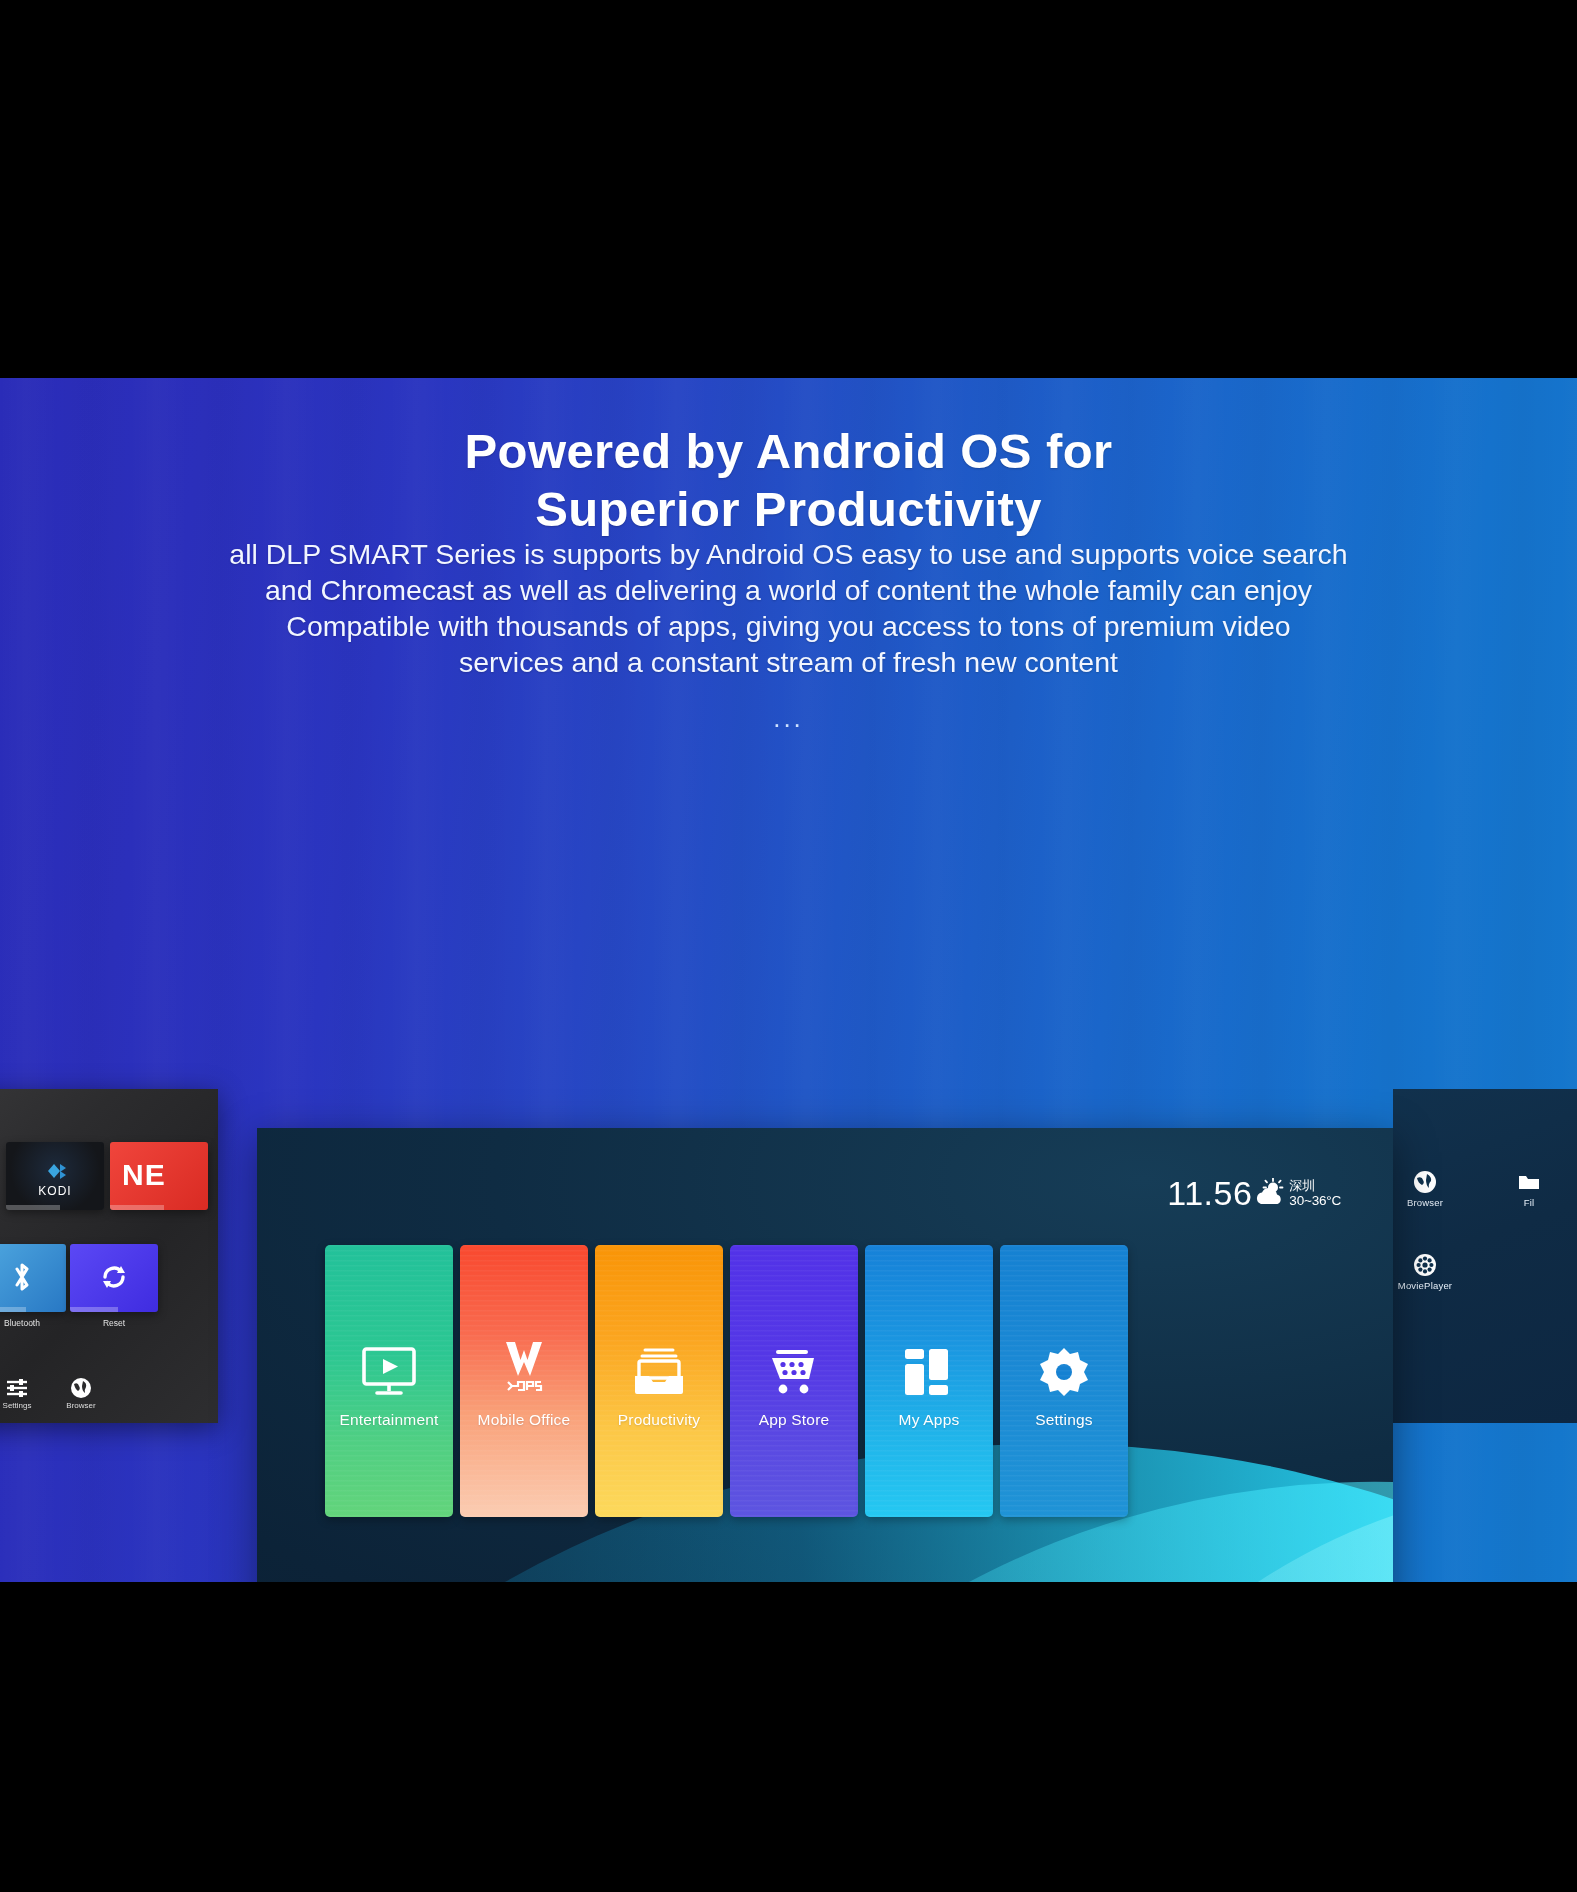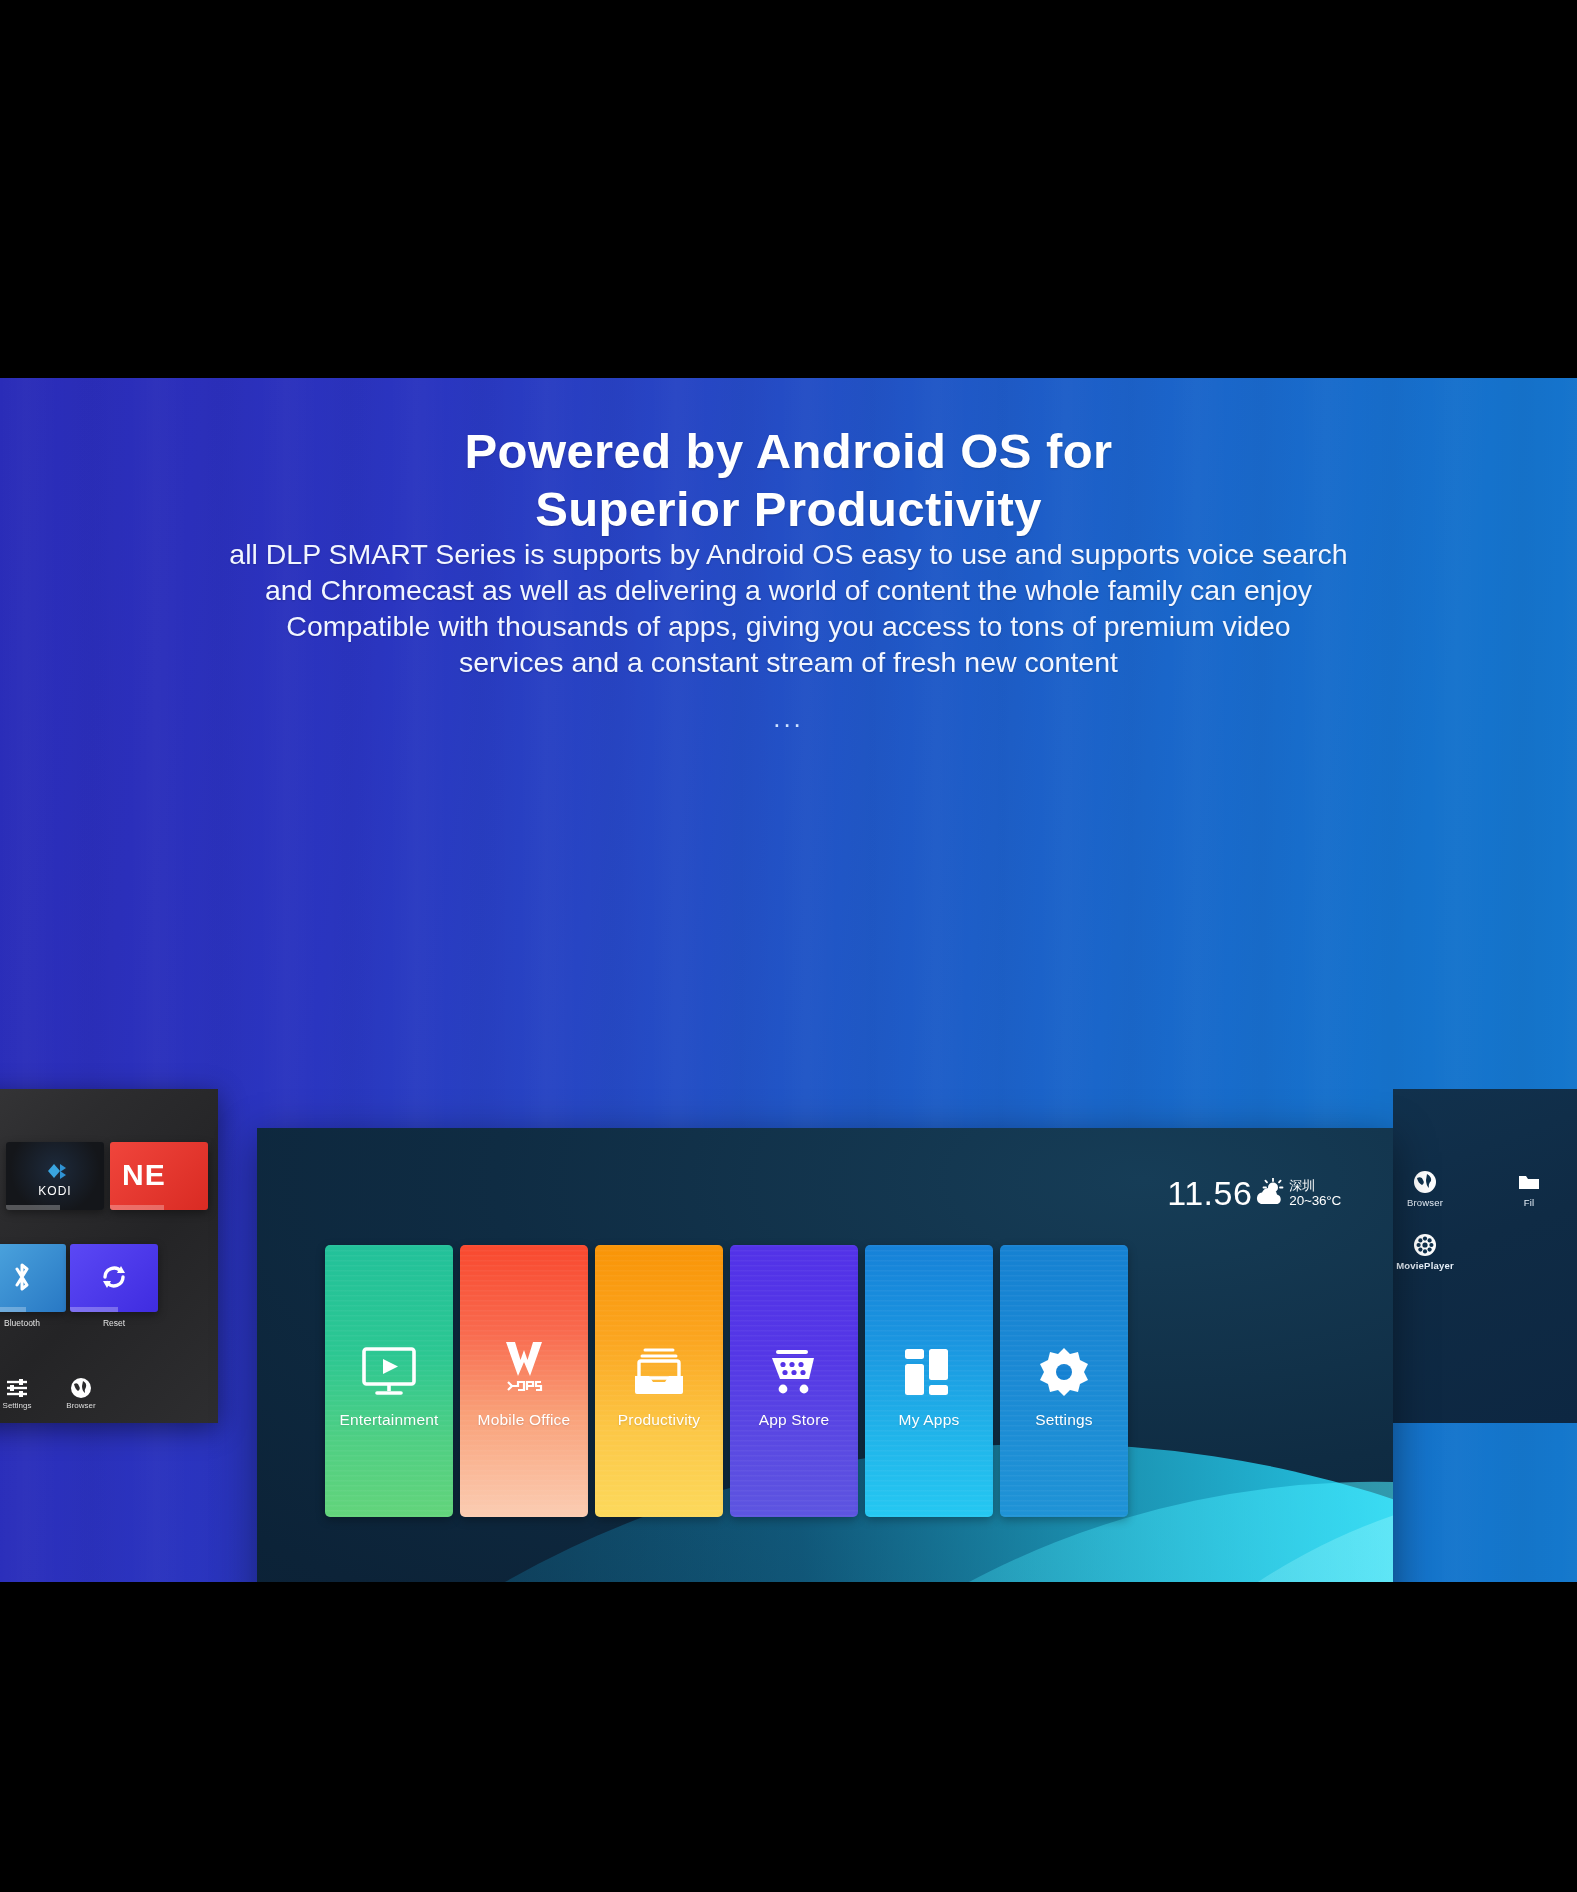--- a/index.html
+++ b/index.html
@@ -381,21 +381,21 @@
 
       <div class="rp-icon" style="left:88px; top:81px;">
         <span class="glyph">
           <svg width="24" height="24" viewBox="0 0 24 24" style="margin:0 auto;">
             <path d="M2 6 H9 L11 9 H22 V19 H2 Z" fill="#ffffff"></path>
           </svg>
         </span>
         <span class="cap">Fil</span>
       </div>
 
-      <div class="rp-icon" style="left:-16px; top:144px;font-weight:bold;">
+      <div class="rp-icon" style="left:-16px; top:164px;">
         <span class="glyph">
           <svg width="24" height="24" viewBox="0 0 24 24" style="margin:0 auto;">
             <circle cx="12" cy="12" r="11" fill="#ffffff"></circle>
             <circle cx="12" cy="12" r="2.6" fill="#10314c"></circle>
             <circle cx="12" cy="5.6" r="2.1" fill="#10314c"></circle>
             <circle cx="12" cy="18.4" r="2.1" fill="#10314c"></circle>
             <circle cx="5.6" cy="12" r="2.1" fill="#10314c"></circle>
             <circle cx="18.4" cy="12" r="2.1" fill="#10314c"></circle>
             <circle cx="7.4" cy="7.4" r="2.1" fill="#10314c"></circle>
             <circle cx="16.6" cy="7.4" r="2.1" fill="#10314c"></circle>
@@ -421,21 +421,21 @@
             <line x1="21" y1="0.5" x2="21" y2="3" stroke="#fff" stroke-width="1.8" stroke-linecap="round"></line>
             <line x1="28.6" y1="2.6" x2="27" y2="4.4" stroke="#fff" stroke-width="1.8" stroke-linecap="round"></line>
             <line x1="13.4" y1="2.6" x2="15" y2="4.4" stroke="#fff" stroke-width="1.8" stroke-linecap="round"></line>
             <line x1="30.5" y1="9.5" x2="28" y2="9.5" stroke="#fff" stroke-width="1.8" stroke-linecap="round"></line>
             <line x1="11.5" y1="9.5" x2="14" y2="9.5" stroke="#fff" stroke-width="1.8" stroke-linecap="round"></line>
             <path d="M9 26 A6 6 0 0 1 10 14.4 A8 8 0 0 1 25 16.5 A5 5 0 0 1 25.5 26 Z" fill="#ffffff"></path>
           </svg>
         </div>
         <div id="weather-text">
           <span id="wx-city">深圳</span>
-          <span id="wx-temp">20~36°C</span>
+          <span id="wx-temp">30~36°C</span>
         </div>
       </div>
 
       <div id="tiles">
 
         <div class="tile" style="background:linear-gradient(180deg,#22c19a 0%,#2cc792 40%,#4fcf83 72%,#63d47b 100%);">
           <div class="tile-icon">
             <svg width="58" height="52" viewBox="0 0 58 52">
               <rect x="4" y="3" width="50" height="35" rx="2.5" fill="none" stroke="#ffffff" stroke-width="3.6"></rect>
               <polygon points="23,13 38,20.5 23,28" fill="#ffffff"></polygon>

